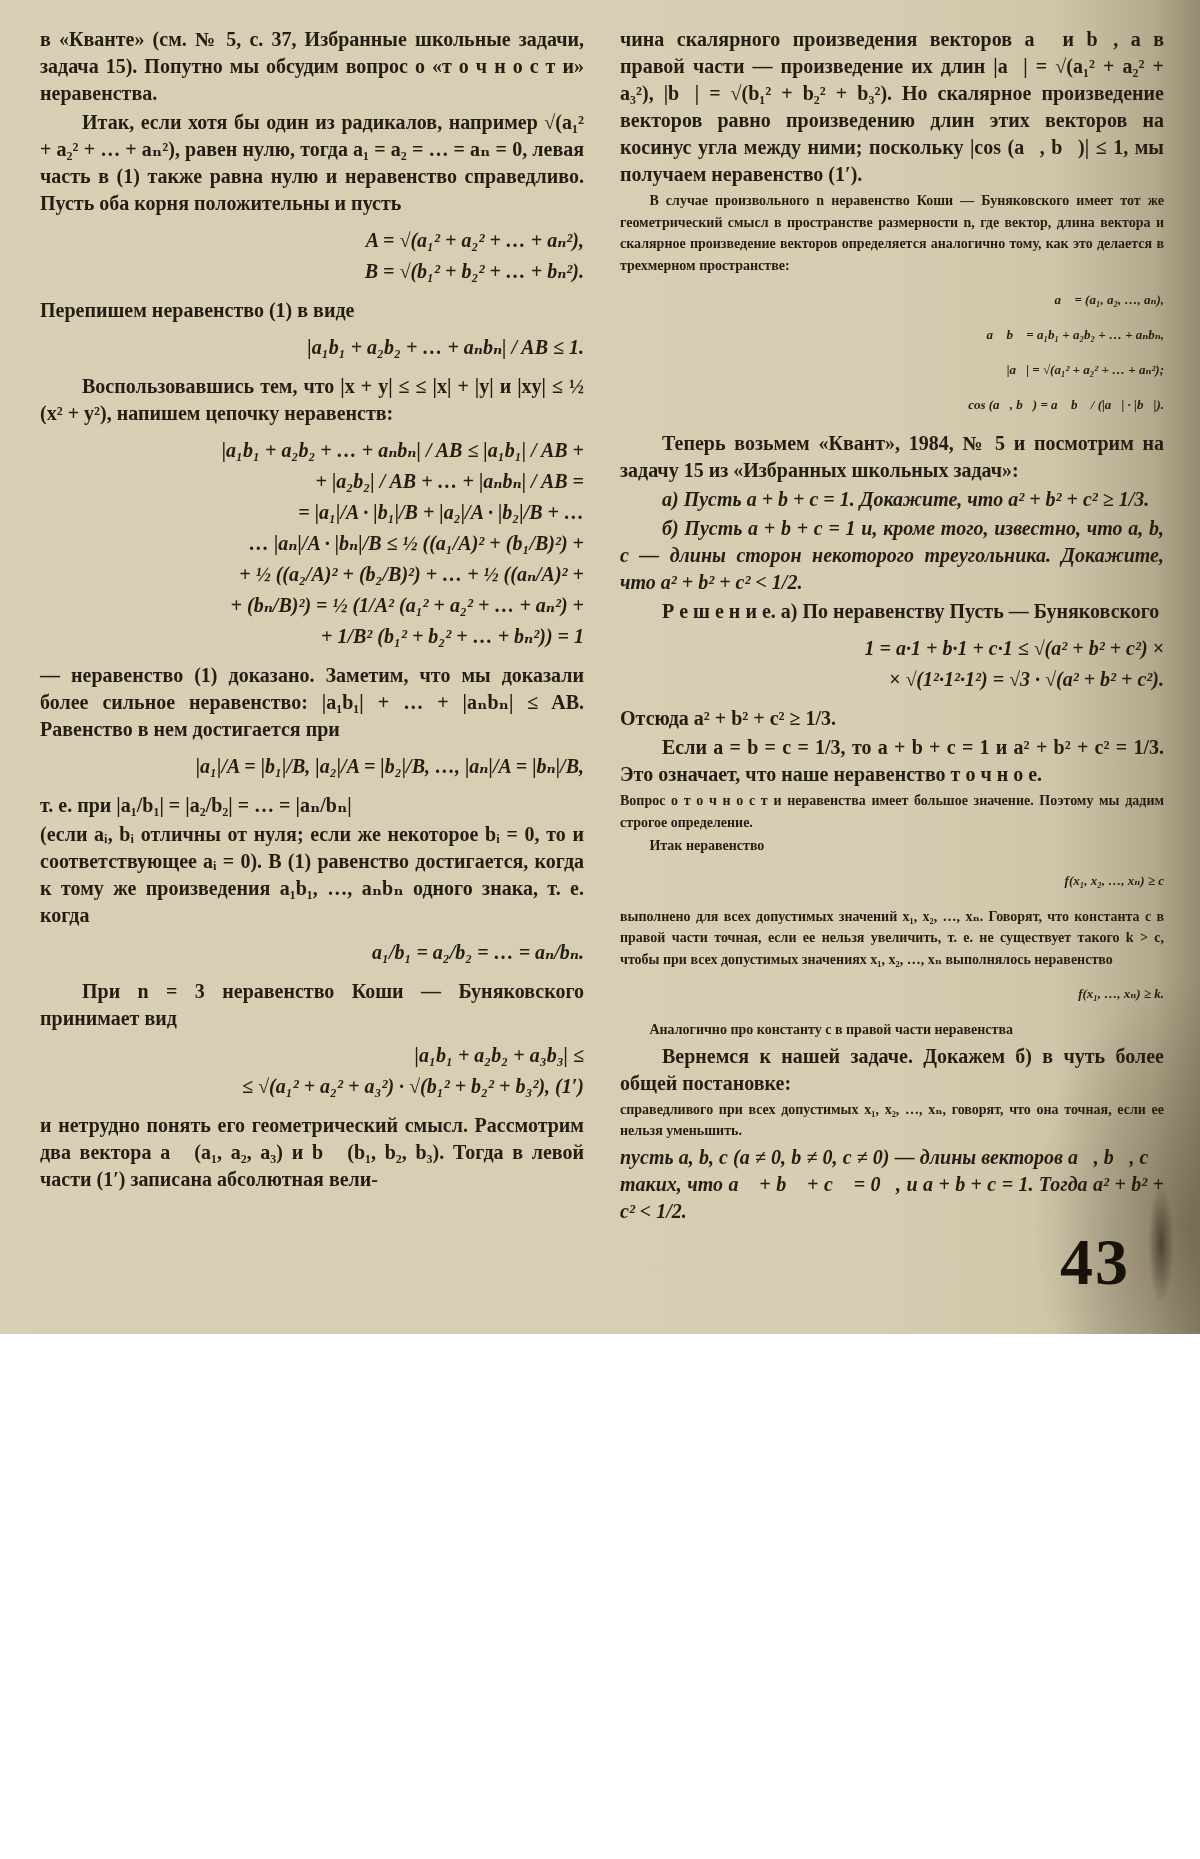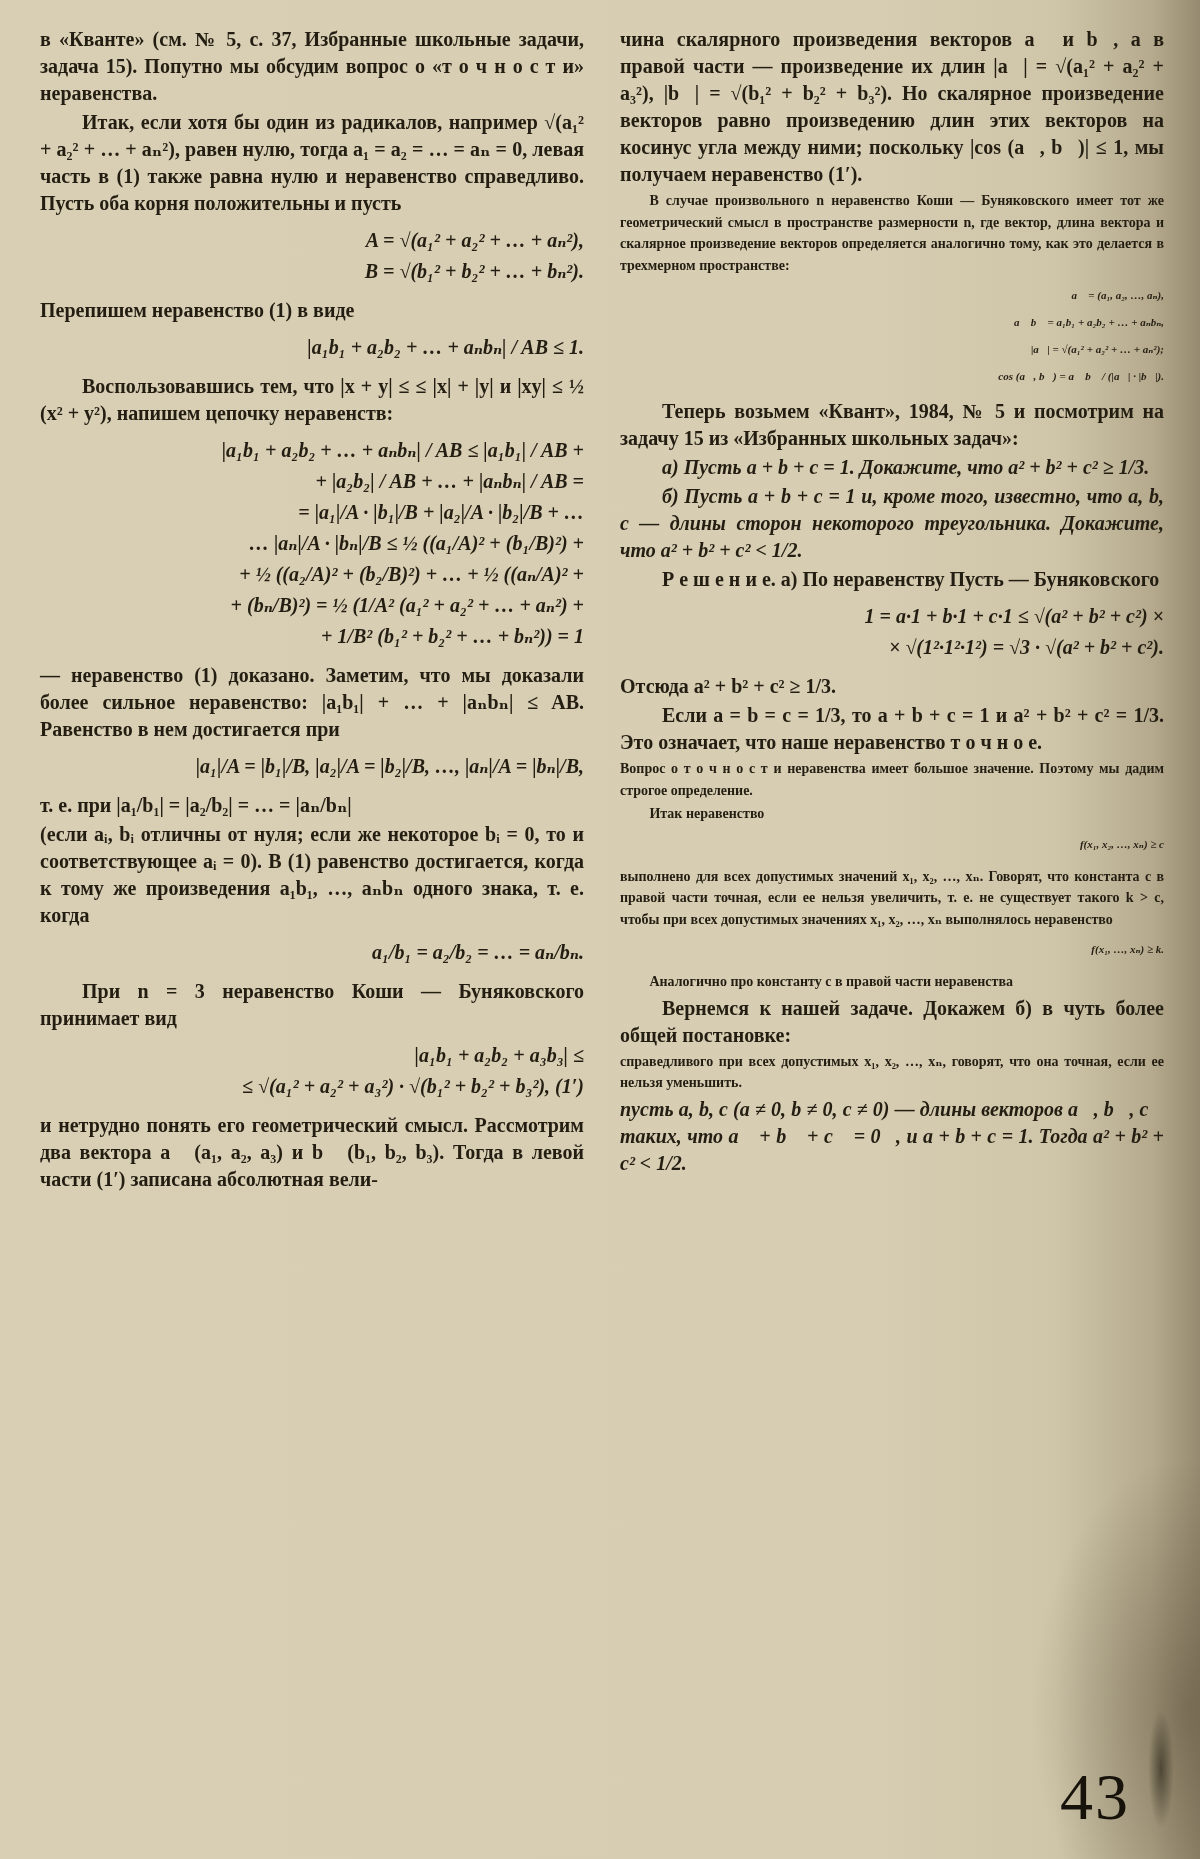--- a/index.html
+++ b/index.html
@@ -1,18 +1,18 @@
 <!DOCTYPE html>
 <html><head>
 <meta charset="utf-8">
 <style>
   html,body{margin:0;padding:0;}
   .page{
     position:relative;
-    width:1200px;height:1859px;
+    width:1200px;height:1334px;
     overflow:hidden;
     color:#241e12;
     font-family:"Liberation Serif","DejaVu Serif",serif;
     font-weight:600;
     background:
       radial-gradient(ellipse 260px 420px at 99% 92%, rgba(60,50,30,0.38), rgba(60,50,30,0) 60%),
       linear-gradient(to right,#d8cfb5 0%,#d6cdb2 72%,#cfc6aa 88%,#b5aa8d 96%,#968b70 100%),
       #d6cdb2;
   }
   .cols{
@@ -33,27 +33,27 @@
     font-size:20px;line-height:31px;
     text-align:right;
     font-style:italic;
     white-space:pre-line;
     margin:8px 0 10px 0;
   }
   .s{
     font-size:14px;line-height:21.5px;
     text-align:justify;
   }
-  .sf{font-size:11px;line-height:27px;margin:6px 0 8px 0;}
+  .sf{font-size:13px;line-height:35px;margin:6px 0 8px 0;}
   .it{font-style:italic;}
   .page-number{
     position:absolute;
-    right:70px;bottom:24px;
+    right:70px;bottom:34px;
     font-size:66px;
-    font-weight:400;
+    font-weight:700;
     color:#17120a;
     letter-spacing:2px;
   }
   .smudge{
     position:absolute;
     right:26px;bottom:30px;
     width:26px;height:120px;
     background:radial-gradient(ellipse at center,rgba(25,20,10,0.55),rgba(25,20,10,0) 70%);
     border-radius:50%;
   }

